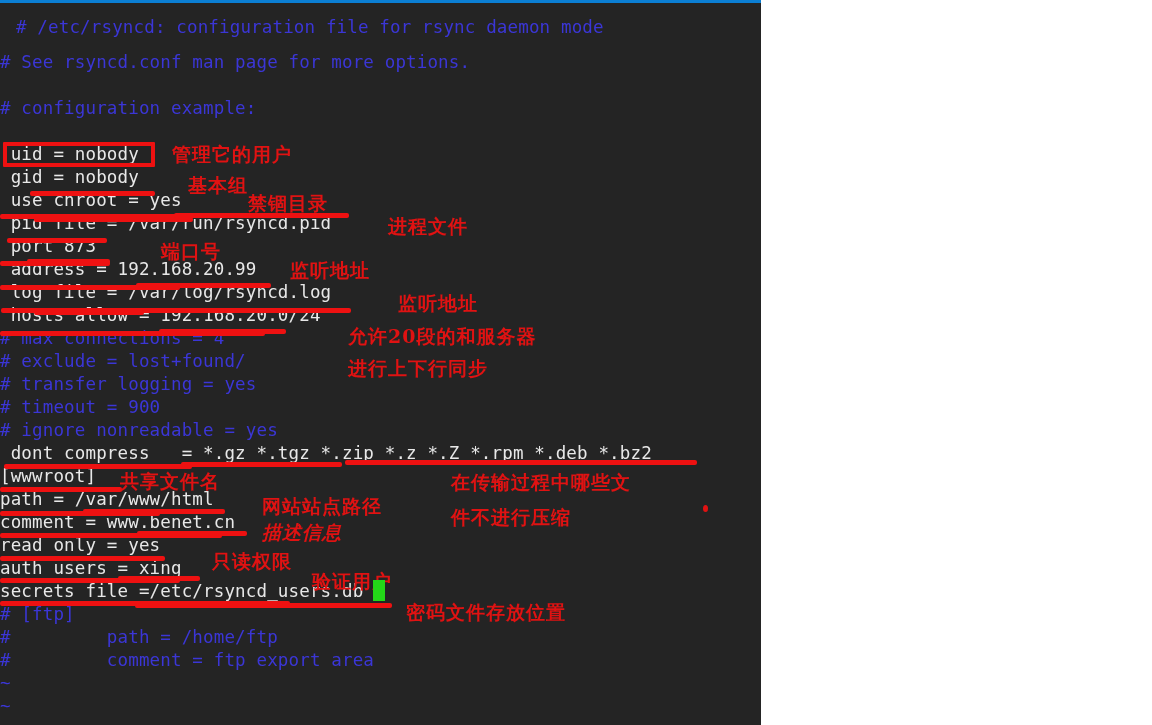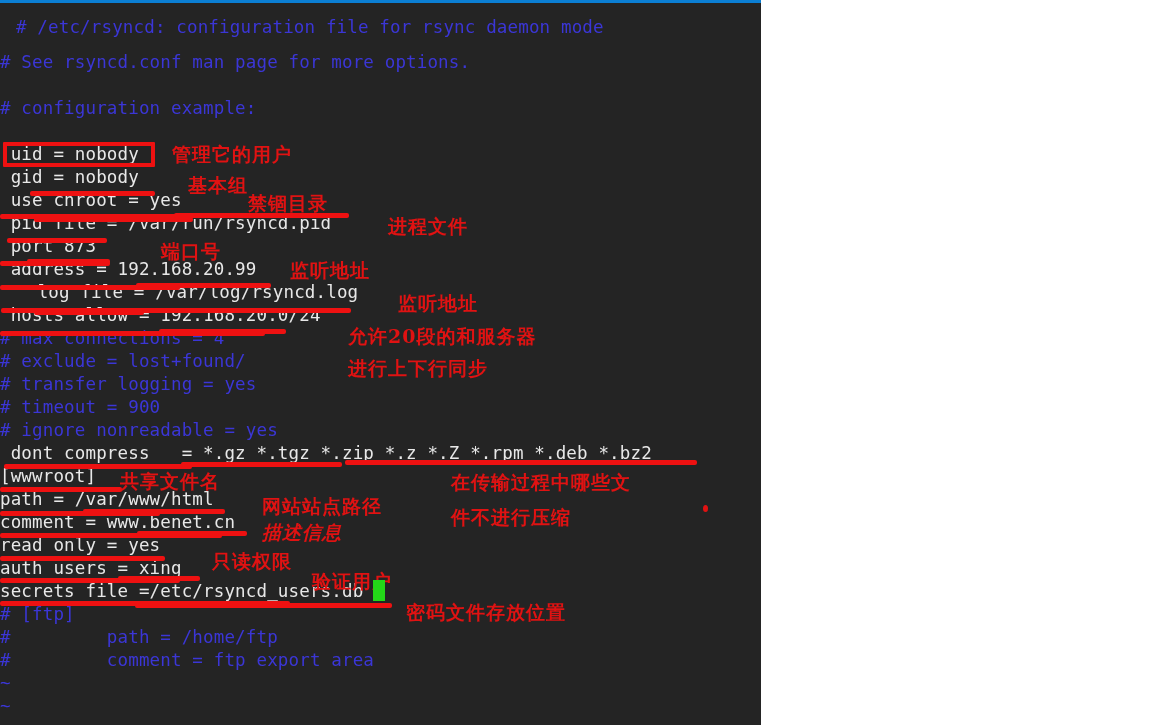--- a/index.html
+++ b/index.html
@@ -114,21 +114,21 @@
       <div class="code-line c-comment" style="top: 46px;"># See rsyncd.conf man page for more options.</div>
       <div class="code-line c-text" style="top: 69px;"></div>
       <div class="code-line c-comment" style="top: 92px;"># configuration example:</div>
       <div class="code-line c-text" style="top: 115px;"></div>
       <div class="code-line c-text" style="top: 138px;"> uid = nobody</div>
       <div class="code-line c-text" style="top: 161px;"> gid = nobody</div>
       <div class="code-line c-text" style="top: 184px;"> use chroot = yes</div>
       <div class="code-line c-text" style="top: 207px;"> pid file = /var/run/rsyncd.pid</div>
       <div class="code-line c-text" style="top: 230px;"> port 873</div>
       <div class="code-line c-text" style="top: 253px;"> address = 192.168.20.99</div>
-      <div class="code-line c-text" style="top: 276px; margin-left: 27px;"> log file = /var/log/rsyncd.log</div>
+      <div class="code-line c-text" style="top: 276px;"> log file = /var/log/rsyncd.log</div>
       <div class="code-line c-text" style="top: 299px;"> hosts allow = 192.168.20.0/24</div>
       <div class="code-line c-comment" style="top: 322px;"># max connections = 4</div>
       <div class="code-line c-comment" style="top: 345px;"># exclude = lost+found/</div>
       <div class="code-line c-comment" style="top: 368px;"># transfer logging = yes</div>
       <div class="code-line c-comment" style="top: 391px;"># timeout = 900</div>
       <div class="code-line c-comment" style="top: 414px;"># ignore nonreadable = yes</div>
       <div class="code-line c-text" style="top: 437px;"> dont compress   = *.gz *.tgz *.zip *.z *.Z *.rpm *.deb *.bz2</div>
       <div class="code-line c-text" style="top: 460px;">[wwwroot]</div>
       <div class="code-line c-text" style="top: 483px;">path = /var/www/html</div>
       <div class="code-line c-text" style="top: 506px;">comment = www.benet.cn</div>

